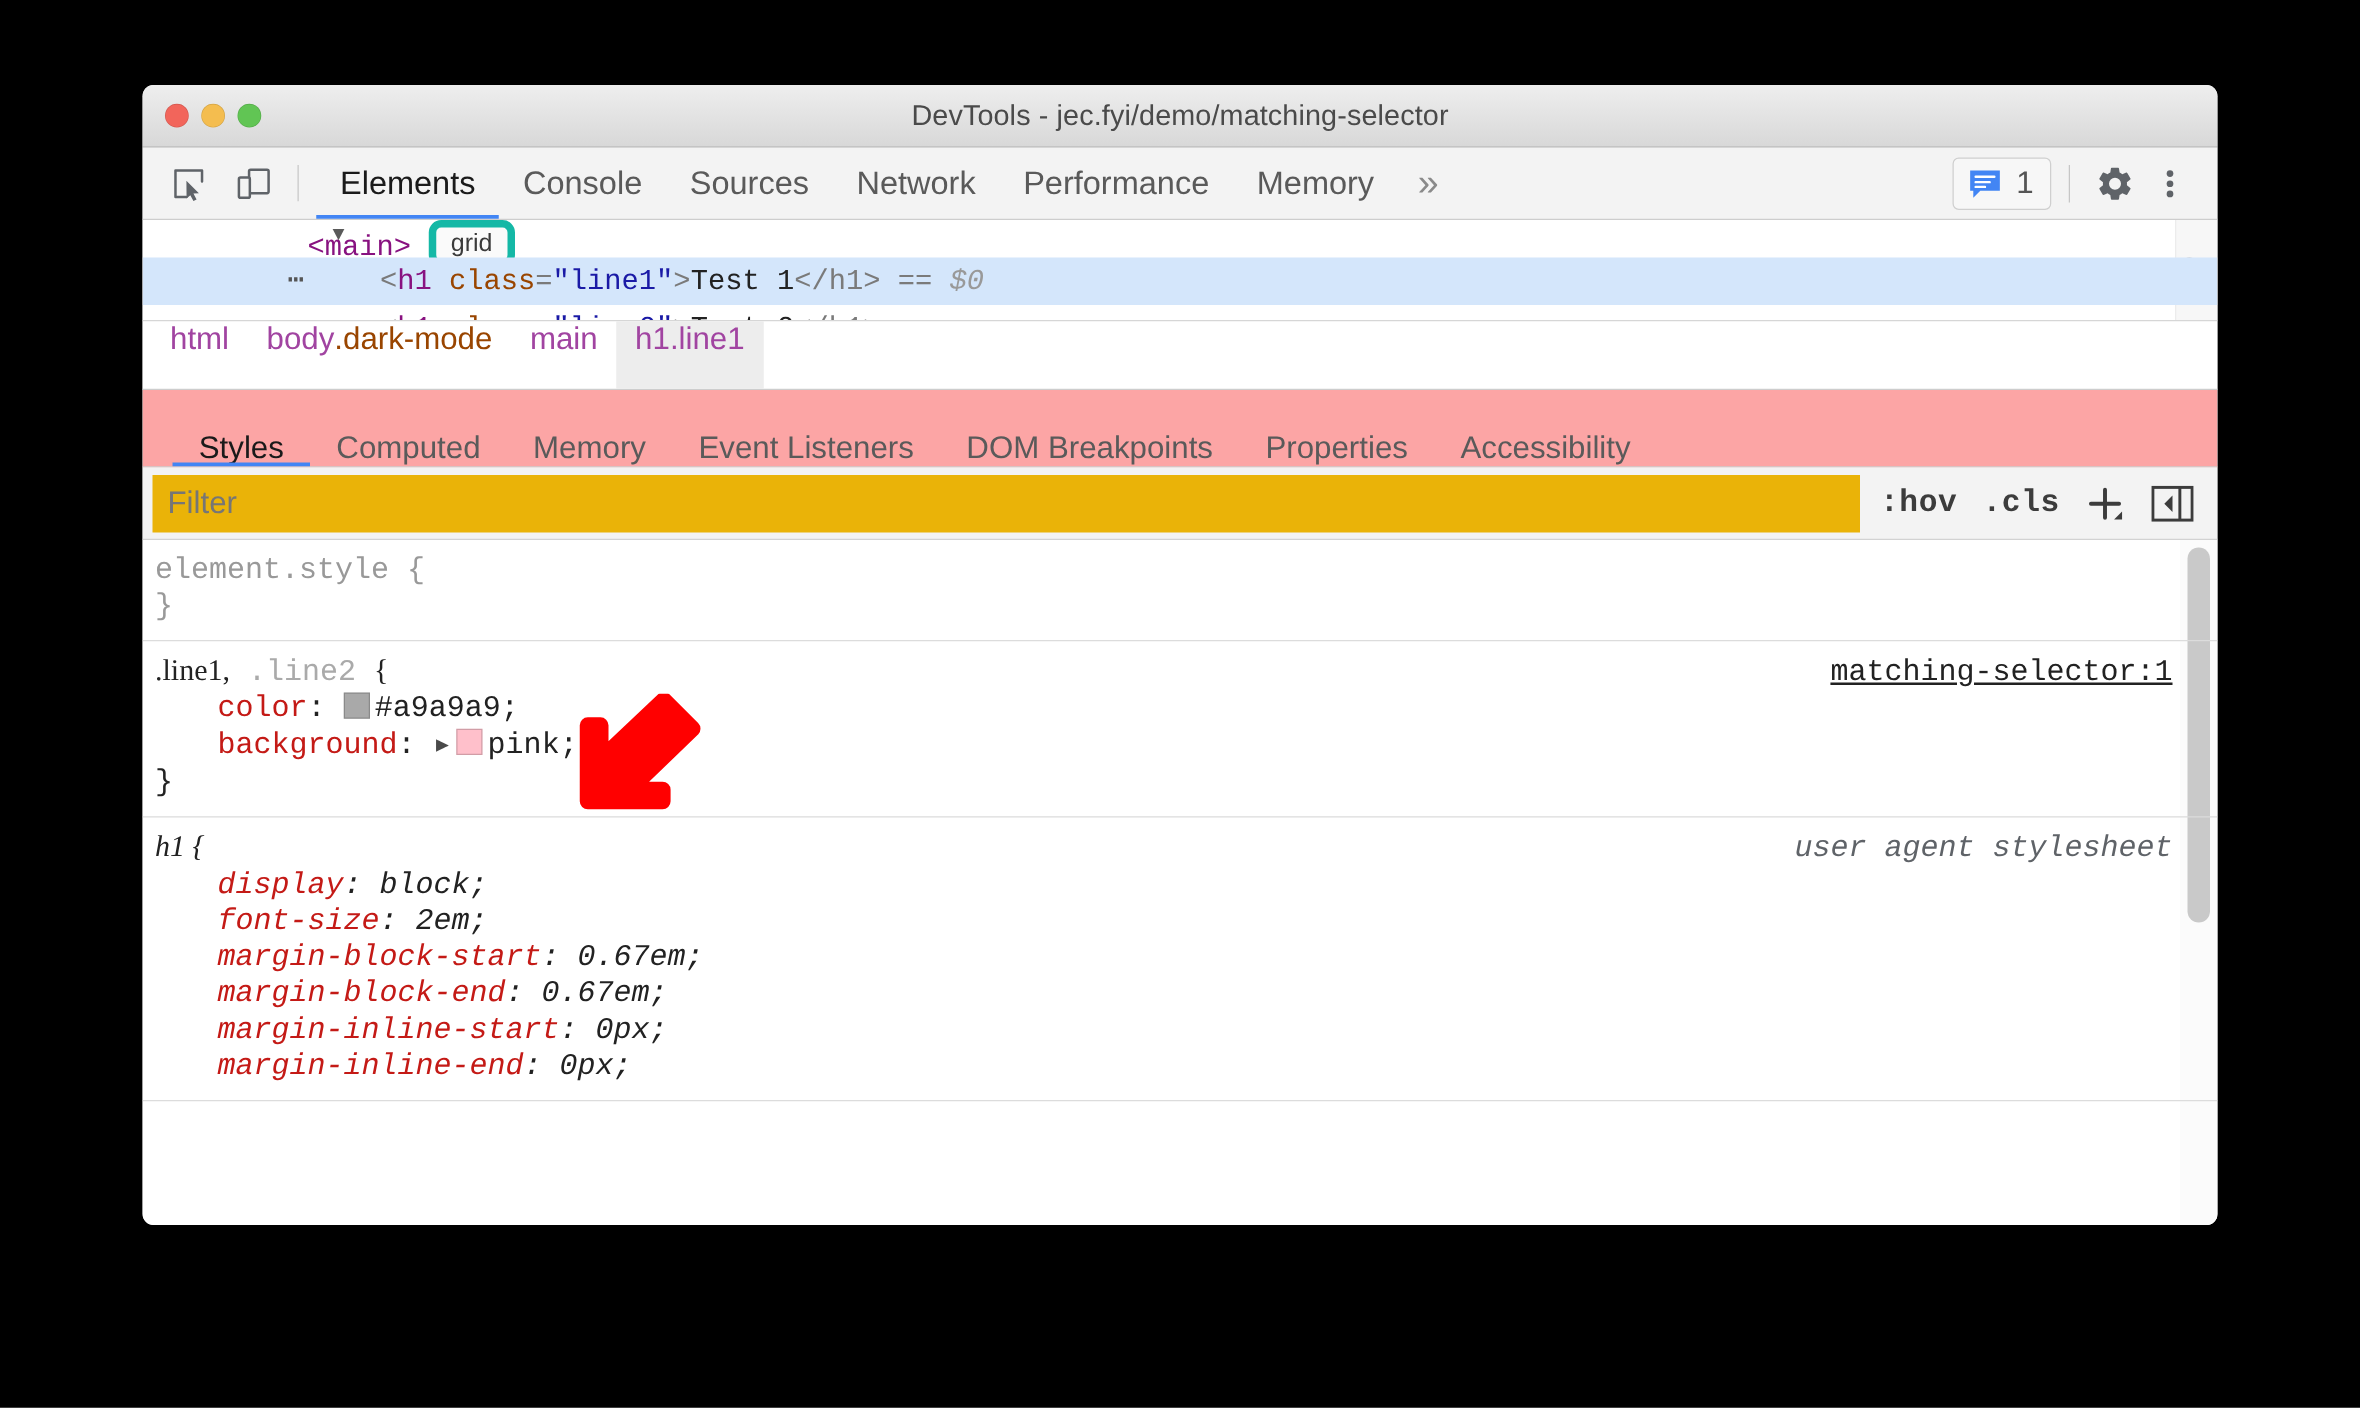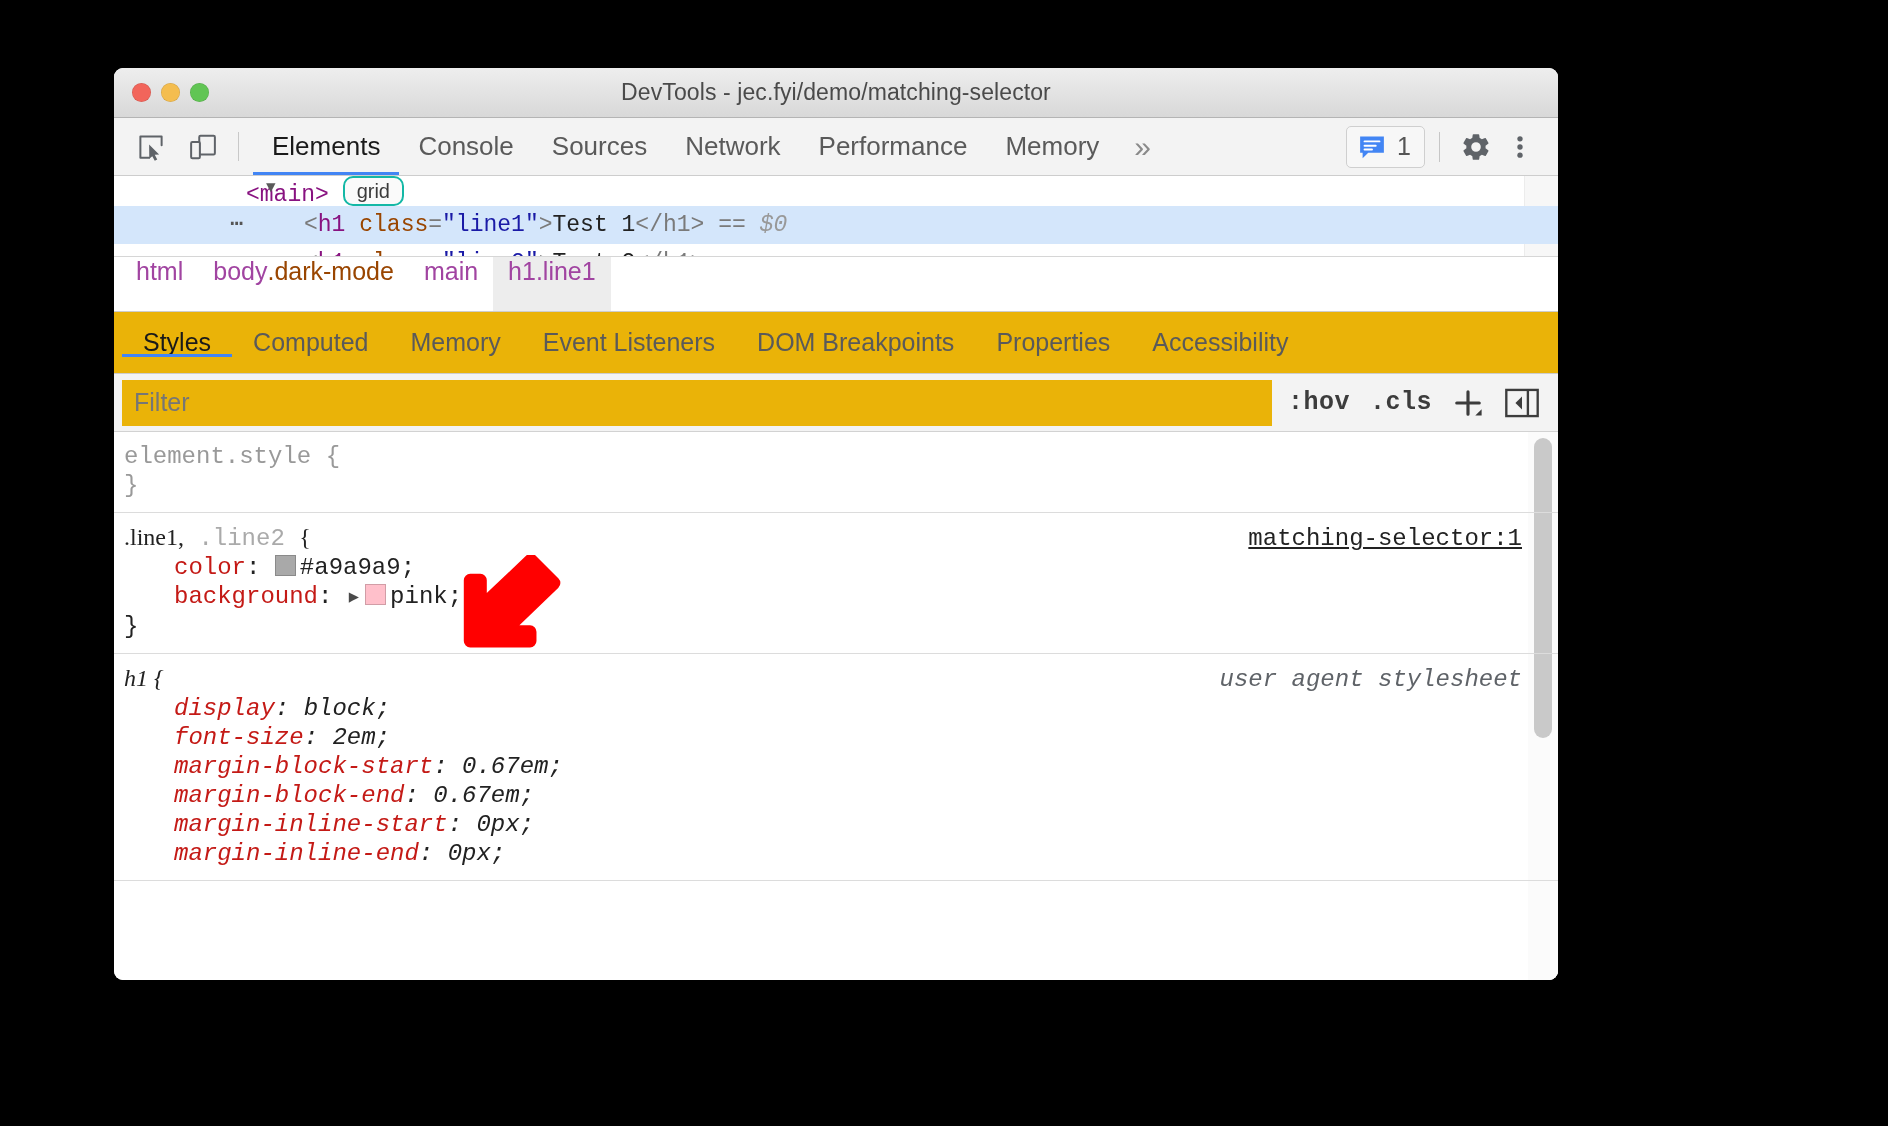--- a/index.html
+++ b/index.html
@@ -10,21 +10,21 @@
     background: #000000;
     overflow: hidden;
     font-family: "Liberation Sans", sans-serif;
   }
 
   
   #window-frame {
     position: absolute;
     left: 114px;
     top: 68px;
-    width: 1444px;
+    width: 1660px;
     height: 912px;
     border-radius: 9px;
     background: #ffffff;
     box-shadow:
       0 0 3px 2px rgba(0,0,0,0.55),
       0 0 10px 6px rgba(0,0,0,0.45),
       0 0 26px 14px rgba(0,0,0,0.38),
       0 0 52px 28px rgba(0,0,0,0.26),
       0 0 90px 46px rgba(0,0,0,0.16);
     overflow: hidden;
@@ -188,21 +188,21 @@
     font-size: 16px;
   }
   .tag      { color: #881280; }
   .attrname { color: #994500; }
   .attrval  { color: #1a1aa6; }
   .punct    { color: #7a7a7a; }
   .textnode { color: #222222; }
   .dollar   { color: #999999; font-style: italic; }
   .grid-badge {
     display: inline-block;
-    border: 2px solid #14b8a6;
+    border: 6px solid #14b8a6;
     border-radius: 10px;
     padding: 0px 12px;
     font-size: 20px;
     color: #3b3b3b;
     background: #fafafa;
     line-height: 26px;
     vertical-align: 3px;
     font-family: "Liberation Sans", sans-serif;
   }
   #dom-scroll-dot {
@@ -241,25 +241,25 @@
   .crumb:first-child { padding-left: 22px; }
   .crumb .cls { color: #994500; }
   .crumb.active {
     background: #ededed;
     color: #a144a1;
   }
 
   
   #pane-tabs {
     flex: 0 0 62px;
-    background: #eab308;
+    background: #fca5a5;
     border-bottom: 1px solid #cdcdcd;
     display: flex;
-    align-items: center;
-    padding-left: 8px;
+    align-items: flex-end;
+    padding-left: 24px;
   }
   .pane-tab {
     display: flex;
     align-items: center;
     padding: 0 21px;
     font-size: 25px;
     color: #5a5a5a;
     white-space: nowrap;
     position: relative;
     font-family: "Liberation Sans", sans-serif;

